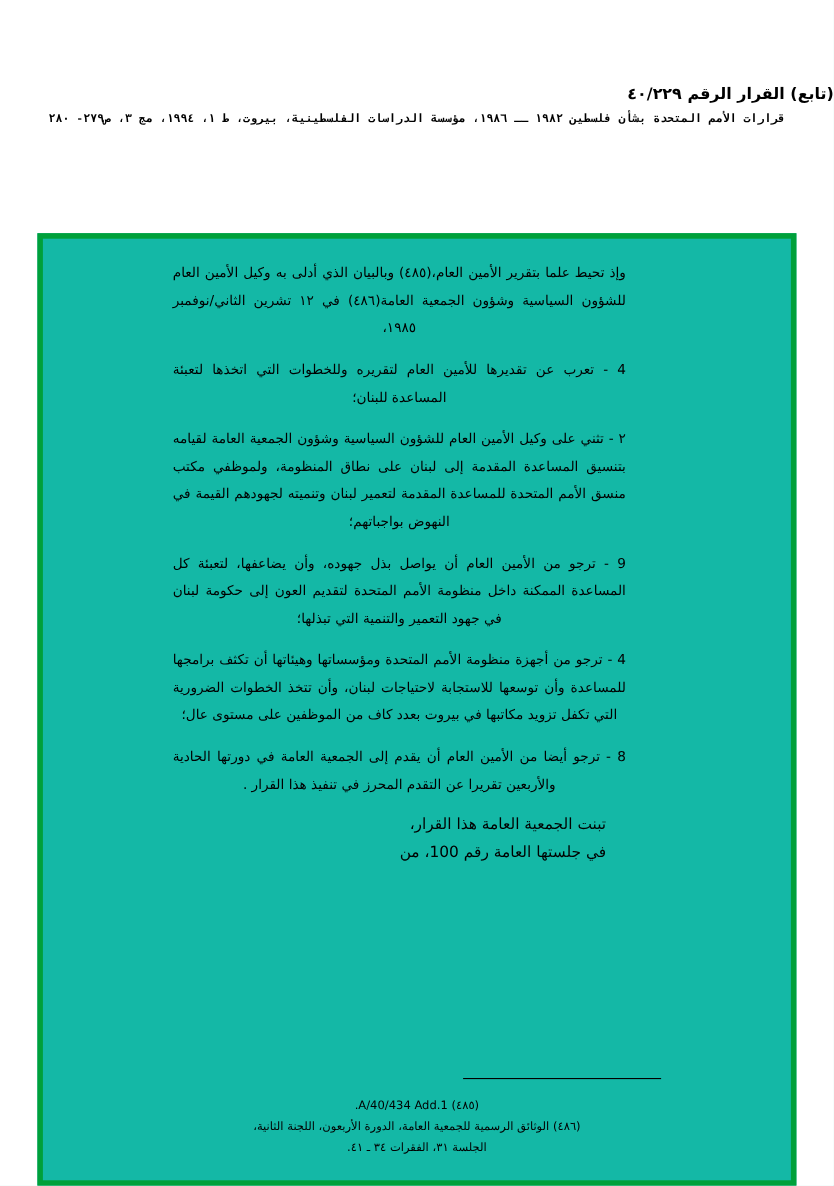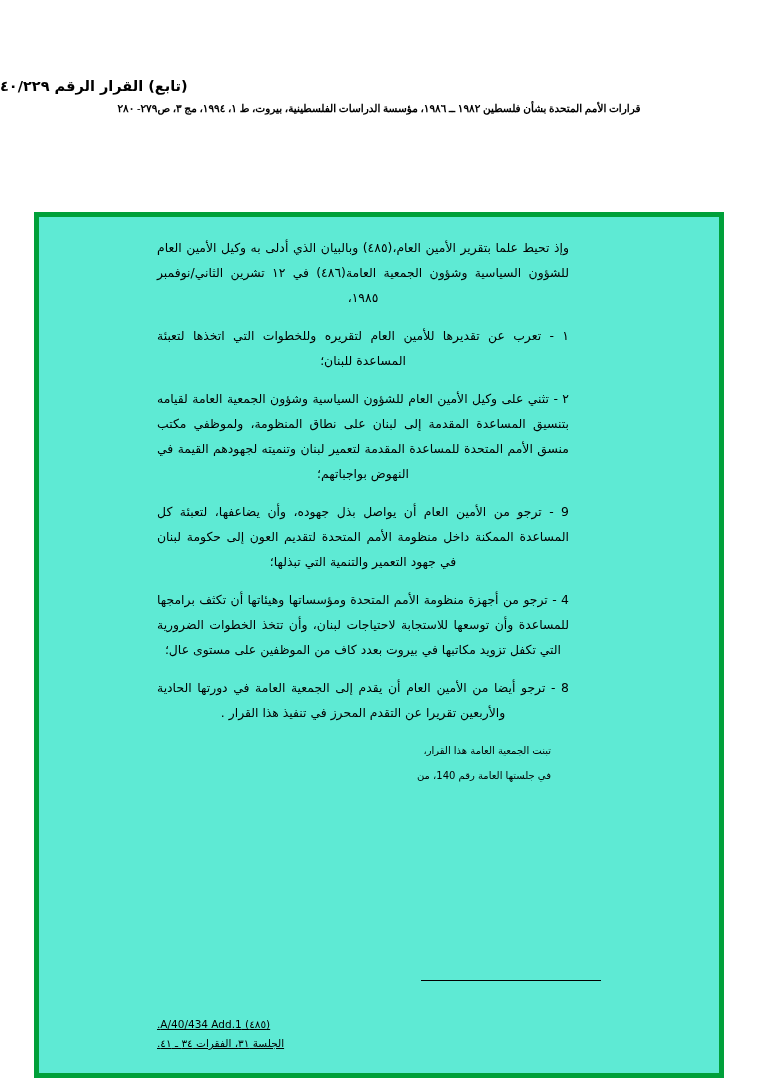--- a/index.html
+++ b/index.html
@@ -15,45 +15,45 @@
     position: relative;
     overflow: hidden;
   }
   .page {
     width: 758px;
     height: 1078px;
     position: relative;
     box-sizing: border-box;
   }
   .doc-title {
-    text-align: left;
+    text-align: right;
     font-family: "DejaVu Sans", "Liberation Sans", sans-serif;
     font-weight: bold;
     font-size: 14.5px;
     margin-top: 78px;
     letter-spacing: 0px;
     direction: rtl;
   }
   .doc-subtitle {
     text-align: center;
-    font-family: Liberation Serif, serif;
+    font-family: Liberation Mono, monospace;
     font-weight: bold;
     font-size: 10.5px;
     margin-top: 8px;
     direction: rtl;
   }
   .frame {
     position: absolute;
     top: 134px;
     left: 34px;
     width: 690px;
     height: 866px;
     border: 5px solid #00a03a;
     box-sizing: border-box;
-    background: #5eead4;
+    background: #14b8a6;
   }
   .frame-inner {
     position: absolute;
     top: 18px;
     right: 150px;
     left: 118px;
     bottom: 14px;
     direction: rtl;
   }
   .para {
@@ -63,21 +63,21 @@
     text-align: justify;
     text-align-last: center;
     margin: 0 0 13px 0;
     direction: rtl;
   }
   .para.lead {
     text-align-last: center;
   }
   .closing {
     font-family: "DejaVu Sans", "Liberation Sans", sans-serif;
-    font-size: 10px;
+    font-size: 14px;
     line-height: 25px;
     text-align: right;
     margin: 10px 0 0 0;
     direction: rtl;
     padding-right: 18px;
   }
   .closing div { white-space: pre; }
   .rule {
     position: absolute;
     bottom: 92px;
@@ -87,51 +87,51 @@
   }
   .footnotes {
     position: absolute;
     bottom: 20px;
     right: 118px;
     left: 118px;
     direction: rtl;
     font-family: "DejaVu Sans", "Liberation Sans", sans-serif;
     font-size: 10.5px;
     line-height: 19px;
-    text-align: left;
-    text-decoration: underline;
+    text-align: center;
   }
   .footnotes div { direction: rtl; }
   .fn-ltr { direction: rtl; unicode-bidi: isolate; }
 </style>
 </head>
 <body>
 
 <div class="page">
 
   <div class="doc-title">(تابع) القرار الرقم ٤٠/٢٢٩</div>
   <div class="doc-subtitle">قرارات الأمم المتحدة بشأن فلسطين ١٩٨٢ ــ ١٩٨٦، مؤسسة الدراسات الفلسطينية، بيروت، ط ١، ١٩٩٤، مج ٣، ص٢٧٩- ٢٨٠</div>
 
   <div class="frame">
     <div class="frame-inner">
 
       <p class="para lead">وإذ تحيط علما بتقرير الأمين العام،(٤٨٥) وبالبيان الذي أدلى به وكيل الأمين العام للشؤون السياسية وشؤون الجمعية العامة(٤٨٦) في ١٢ تشرين الثاني/نوفمبر ١٩٨٥،</p>
-      <p class="para">١ - تعرب عن تقديرها للأمين العام لتقريره وللخطوات التي اتخذها لتعبئة المساعدة للبنان؛</p>
+      <p class="para">4 - تعرب عن تقديرها للأمين العام لتقريره وللخطوات التي اتخذها لتعبئة المساعدة للبنان؛</p>
       <p class="para">٢ - تثني على وكيل الأمين العام للشؤون السياسية وشؤون الجمعية العامة لقيامه بتنسيق المساعدة المقدمة إلى لبنان على نطاق المنظومة، ولموظفي مكتب منسق الأمم المتحدة للمساعدة المقدمة لتعمير لبنان وتنميته لجهودهم القيمة في النهوض بواجباتهم؛</p>
       <p class="para">9 - ترجو من الأمين العام أن يواصل بذل جهوده، وأن يضاعفها، لتعبئة كل المساعدة الممكنة داخل منظومة الأمم المتحدة لتقديم العون إلى حكومة لبنان في جهود التعمير والتنمية التي تبذلها؛</p>
       <p class="para">4 - ترجو من أجهزة منظومة الأمم المتحدة ومؤسساتها وهيئاتها أن تكثف برامجها للمساعدة وأن توسعها للاستجابة لاحتياجات لبنان، وأن تتخذ الخطوات الضرورية التي تكفل تزويد مكاتبها في بيروت بعدد كاف من الموظفين على مستوى عال؛</p>
       <p class="para">8 - ترجو أيضا من الأمين العام أن يقدم إلى الجمعية العامة في دورتها الحادية والأربعين تقريرا عن التقدم المحرز في تنفيذ هذا القرار .</p>
 
       <div class="closing">
         <div>تبنت الجمعية العامة هذا القرار،</div>
-        <div>في جلستها العامة رقم 140، من</div>
+        <div>في جلستها العامة رقم 100، من</div>
       </div>
     </div>
 
     <div class="rule"></div>
 
     <div class="footnotes">
       <div class="fn-ltr">(٤٨٥) A/40/434 Add.1.</div>
+      <div>(٤٨٦) الوثائق الرسمية للجمعية العامة، الدورة الأربعون، اللجنة الثانية،</div>
       <div>الجلسة ٣١، الفقرات ٣٤ ـ ٤١.</div>
     </div>
   </div>
 
 </div>
 
 </body></html>

